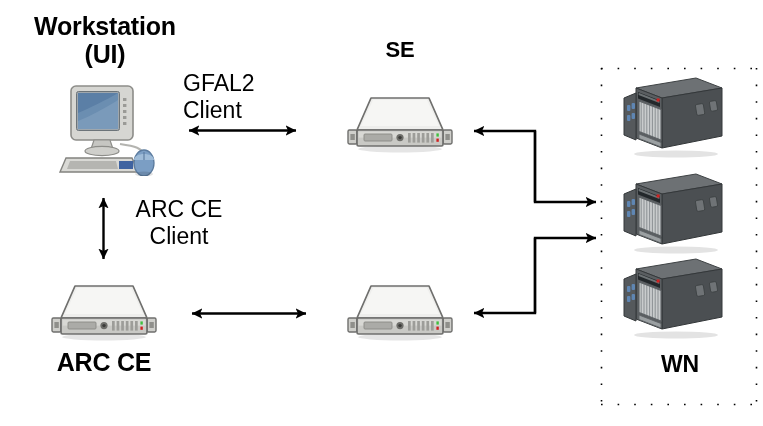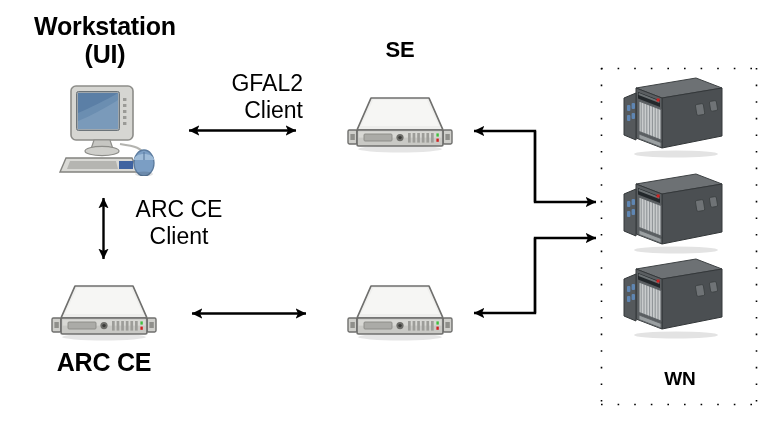--- a/index.html
+++ b/index.html
@@ -24,21 +24,21 @@
     color: #000000;
     text-align: center;
     line-height: 1.12;
     white-space: pre-line;
     letter-spacing: -0.2px;
   }
   .edge-label {
     position: absolute;
     font-weight: normal;
     color: #000000;
-    text-align: right;
+    text-align: left;
     line-height: 1.18;
     white-space: pre-line;
   }
   .icon-box {
     position: absolute;
   }
   .icon-box svg { display: block; }
   .svg-layer {
     position: absolute;
     left: 0;
@@ -337,15 +337,15 @@
       </g>
       <path d="M21,60 L43,68.5 L43,73 L21,64.5 Z" fill="#9ba0a2" stroke="#5d6265" stroke-width="0.9"></path>
       <path d="M6,24 L18,19 L18,66 L6,61 Z" fill="#55595c" stroke="#34383a" stroke-width="1"></path>
       <rect x="9" y="31" width="3.4" height="6" rx="1" fill="#5f86b3"></rect>
       <rect x="9" y="41" width="3.4" height="6" rx="1" fill="#5f86b3"></rect>
       <rect x="13.6" y="29" width="3.4" height="6" rx="1" fill="#5f86b3"></rect>
       <rect x="13.6" y="39" width="3.4" height="6" rx="1" fill="#5f86b3"></rect>
     </svg>
   </div>
 
-  <div class="node-label" style="left:620px; top:368px; width:120px; font-size:19px;">WN</div>
+  <div class="node-label" style="left:620px; top:352px; width:120px; font-size:23px;">WN</div>
 
 </div>
 
 </body></html>

